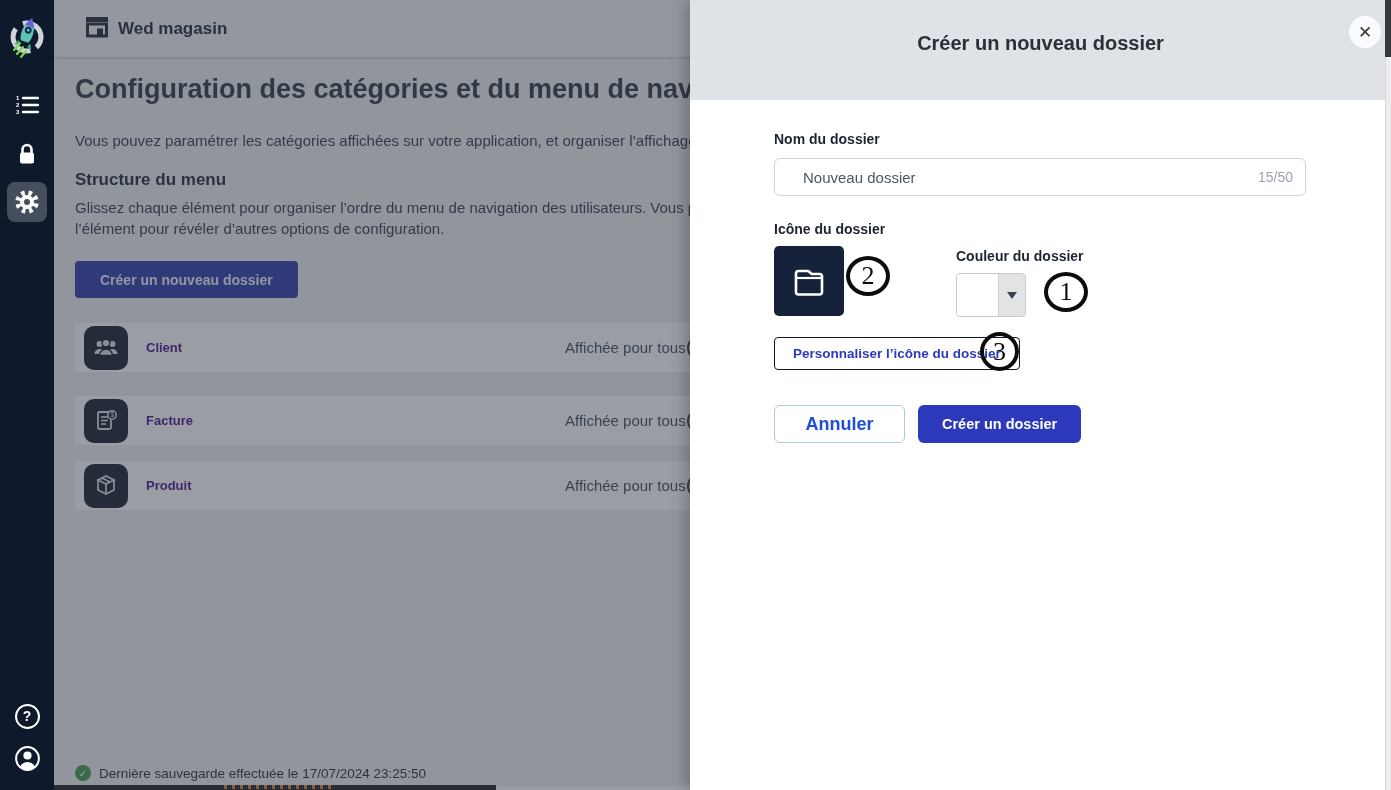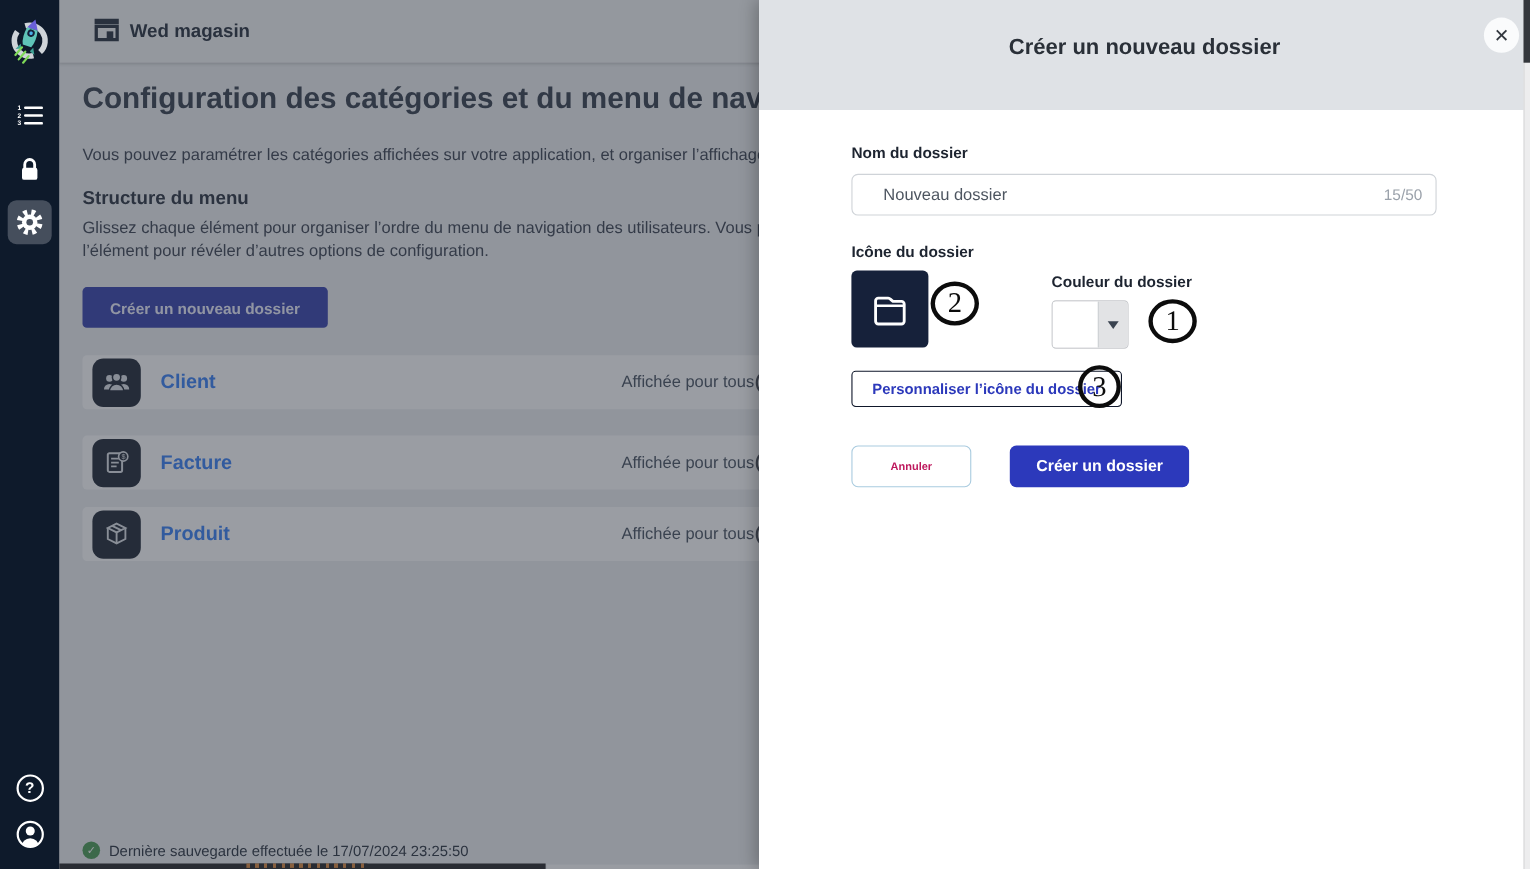--- a/index.html
+++ b/index.html
@@ -37,21 +37,21 @@
           line-height:21px; white-space:pre-line; }
   .create-btn { position:absolute; left:21px; top:204px; height:37px; padding:0 25px;
         background:#3a45ae; color:#eef0ff; font-size:14px; font-weight:bold;
         border:none; border-radius:4px; cursor:pointer; font-family:inherit; }
 
   .menu-row { position:absolute; left:21px; width:1220px; height:49px; background:#ffffff;
               border-radius:4px; display:flex; align-items:center; }
   .row-1 { top:266px; } .row-2 { top:339px; } .row-3 { top:404px; }
   .row-icon { width:44px; height:44px; margin-left:9px; background:#232b38; border-radius:10px;
               display:flex; align-items:center; justify-content:center; }
-  .row-label { margin-left:18px; font-size:18px; font-weight:bold; color:#3b82f6; }
+  .row-label { margin-left:18px; font-size:13px; font-weight:bold; color:#4c1d95; }
   .row-visibility { position:absolute; left:490px; font-size:15px; color:#4b5563; }
   .row-toggle { position:absolute; left:612px; top:13px; width:24px; height:24px;
                 border:2px solid #4a4f57; border-radius:50%; background:transparent; }
 
   .save-status { position:absolute; left:21px; top:708px; display:flex; align-items:center; }
   .check-circle { width:16px; height:16px; border-radius:50%; background:#4f9e58; color:#fff;
                   font-size:10px; display:flex; align-items:center; justify-content:center; }
   .save-text { margin-left:8px; font-size:13.5px; color:#2f3743; }
 
   .bottom-strip-dark { position:absolute; left:0; top:728px; width:442px; height:5px; background:#2a2a2c; }
@@ -94,23 +94,23 @@
   .color-swatch { flex:1; background:#ffffff; }
   .select-arrow-cell { width:27px; background:#e2e3e5; border-left:1px solid #cfd1d4;
                        display:flex; align-items:center; justify-content:center; }
   .arrow-down { width:0; height:0; border-left:5px solid transparent; border-right:5px solid transparent;
                 border-top:7px solid #3a4350; }
 
   .customize-btn { position:absolute; left:84px; top:237px; height:33px; padding:0 18px;
                    background:#fff; border:1px solid #0f172a; border-radius:4px; color:#2c39bb;
                    font-size:13.5px; font-weight:bold; cursor:pointer; font-family:inherit; }
 
-  .cancel-btn { position:absolute; left:84px; top:305px; width:109px; height:38px;
-                background:#fff; border:1px solid #a9cbdf; border-radius:6px; color:#be185d;
-                font-size:10px; font-weight:bold; cursor:pointer; font-family:inherit; }
+  .cancel-btn { position:absolute; left:84px; top:305px; width:131px; height:38px;
+                background:#fff; border:1px solid #a9cbdf; border-radius:6px; color:#1d4ed8;
+                font-size:18px; font-weight:bold; cursor:pointer; font-family:inherit; }
   .submit-btn { position:absolute; left:228px; top:305px; height:38px; padding:0 24px;
                 background:#2c39bb; border:none; border-radius:6px; color:#ffffff;
                 font-size:14.5px; font-weight:bold; cursor:pointer; font-family:inherit; }
 
   
   .anno { position:absolute; border:4px solid #0c0c0c; border-radius:50%; background:transparent;
           display:flex; align-items:center; justify-content:center; z-index:150;
           font-family:"Liberation Serif", serif; font-size:26px; color:#0c0c0c; }
   .anno-2 { left:846px; top:256px; width:44px; height:40px; }
   .anno-1 { left:1044px; top:272px; width:44px; height:40px; }

